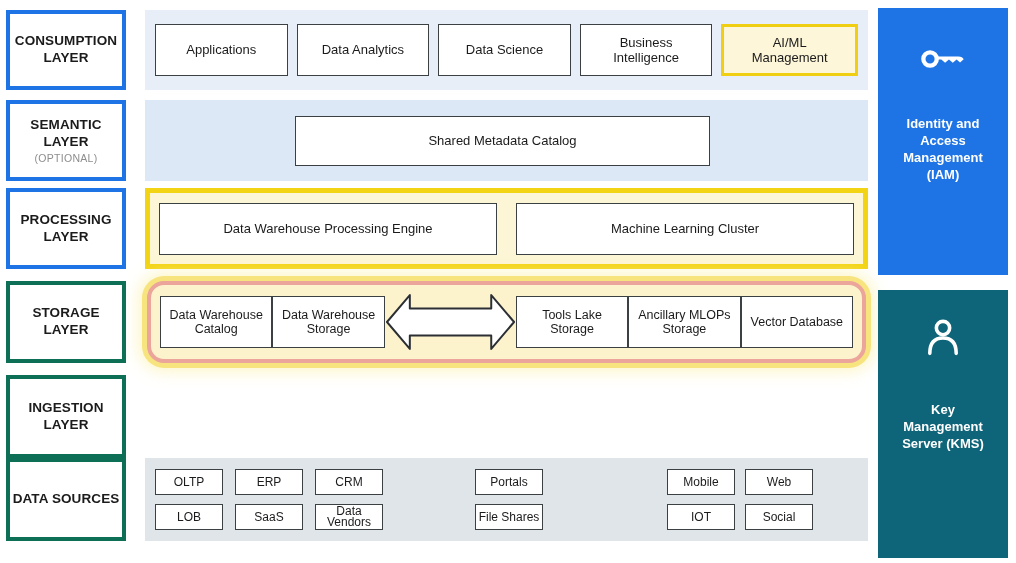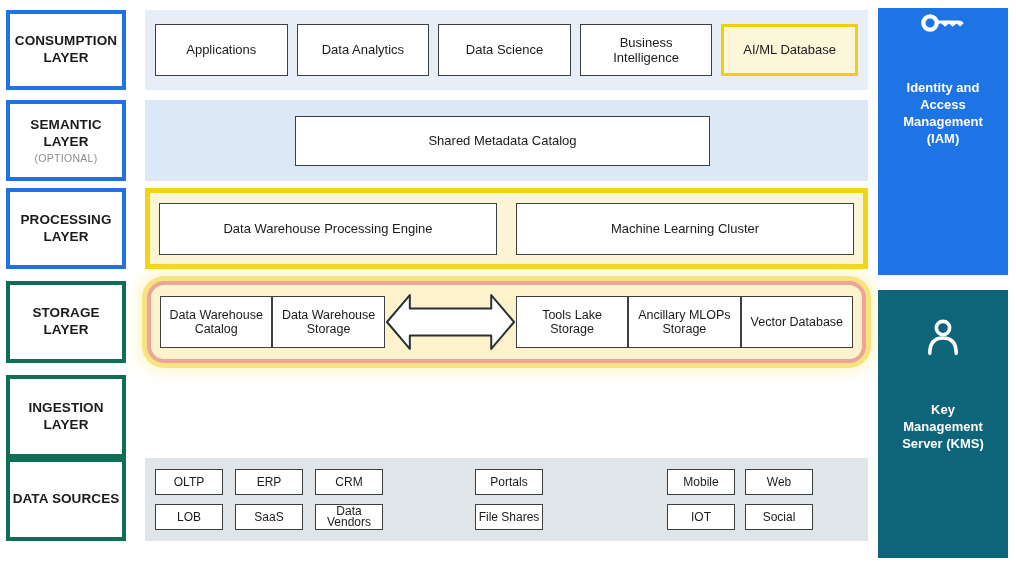--- a/index.html
+++ b/index.html
@@ -67,21 +67,21 @@
   .src-node{
     background:#fff;border:1.5px solid #3b4043;display:flex;align-items:center;
     justify-content:center;text-align:center;font-size:12px;line-height:11px;
     box-sizing:border-box;
   }
 
   .panel{
     position:absolute;left:878px;width:130px;display:flex;flex-direction:column;
     align-items:center;text-align:center;color:#fff;box-sizing:border-box;
   }
-  .panel-iam{top:8px;height:267px;background:#1e74e5;}
+  .panel-iam{top:8px;height:267px;background:#1e74e5;padding-top:36px;}
   .panel-kms{top:290px;height:268px;background:#0e6478;padding-top:28px;}
   .panel-label{font-weight:bold;font-size:13px;line-height:1.3;padding:0 14px;}
   .panel-iam .panel-label{margin-top:42px;}
   .panel-kms .panel-label{margin-top:46px;}
   .panel-icon{flex:0 0 auto;}
 </style>
 </head>
 <body>
 
 <div class="canvas">
@@ -89,21 +89,21 @@
 
     <div class="row row-consumption">
       <div class="layer-label">
         <div class="label-title">CONSUMPTION LAYER</div>
       </div>
       <div class="strip strip-consumption">
         <div class="node">Applications</div>
         <div class="node">Data Analytics</div>
         <div class="node">Data Science</div>
         <div class="node">Business Intelligence</div>
-        <div class="node highlight">AI/ML Database</div>
+        <div class="node highlight">AI/ML Management</div>
       </div>
     </div>
 
     <div class="row row-semantic">
       <div class="layer-label">
         <div class="label-title">SEMANTIC LAYER</div>
         <div class="label-note">(OPTIONAL)</div>
       </div>
       <div class="strip strip-semantic">
         <div class="node semantic-node">Shared Metadata Catalog</div>

